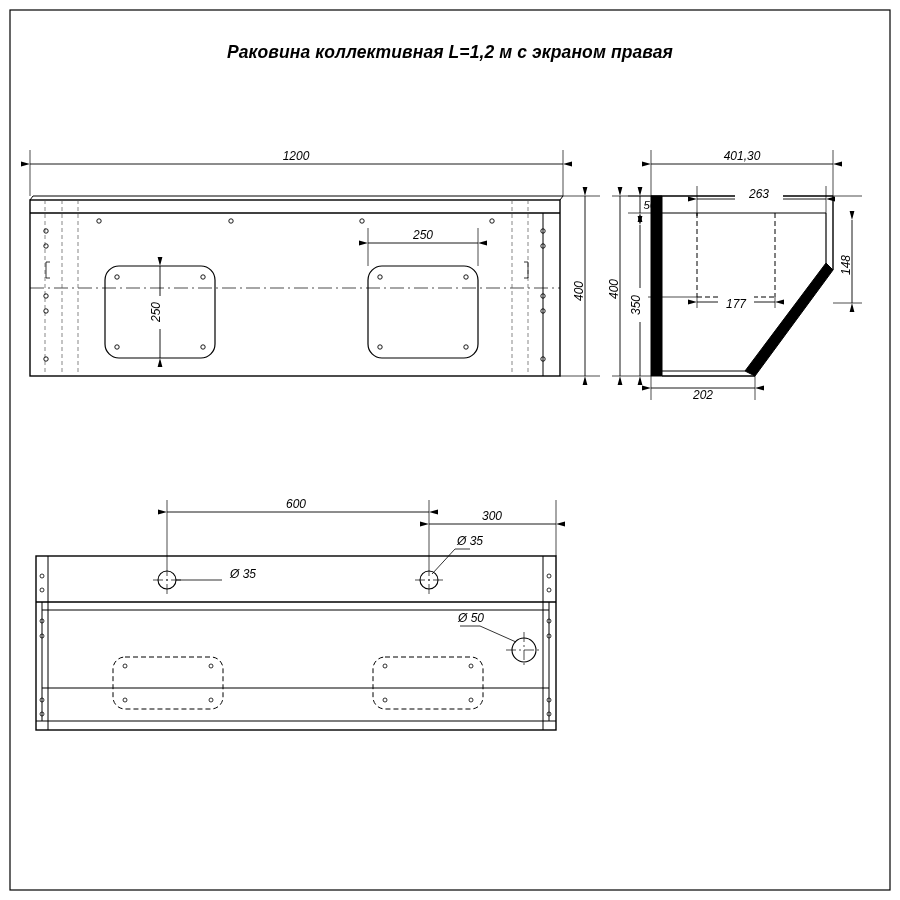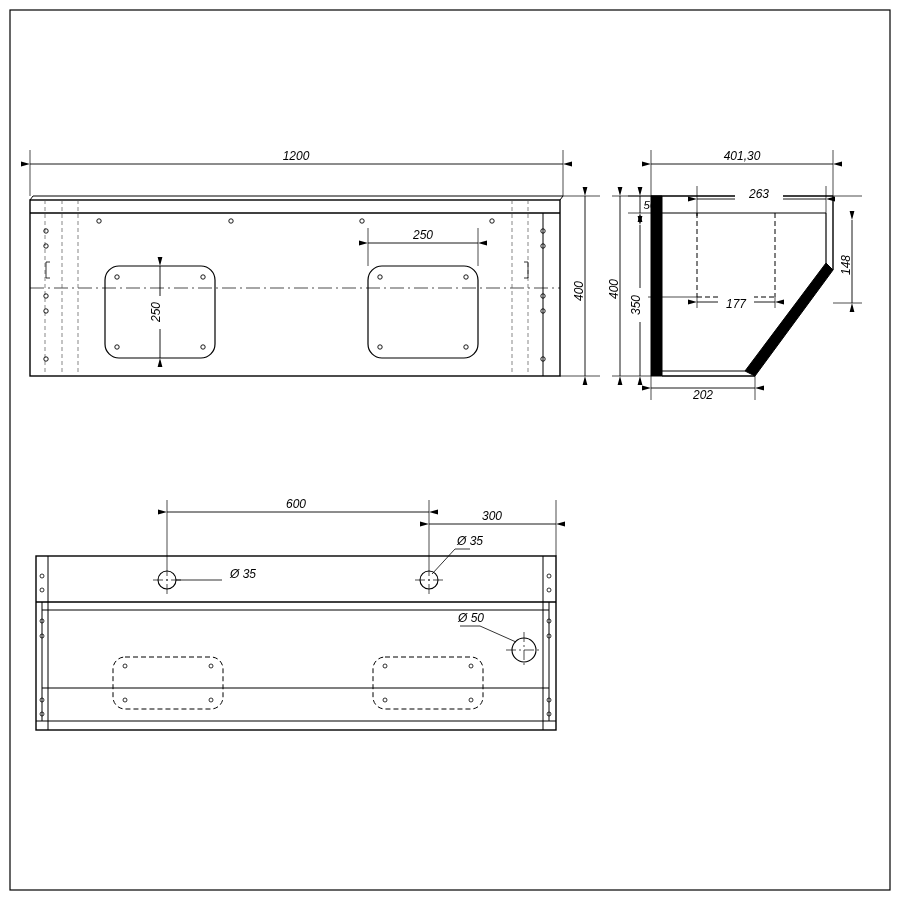--- a/index.html
+++ b/index.html
@@ -45,20 +45,21 @@
     font-size: 11.5px;
     font-style: italic;
     fill: #000;
   }
 </style>
 </head>
 <body>
 
 <div id="sheet">
 
+  <div id="title">Раковина коллективная L=1,2 м с экраном правая</div>
 
   <svg width="900" height="900" viewBox="0 0 900 900">
     <defs>
       <marker id="arrowStart" markerWidth="10" markerHeight="8" refX="9" refY="4" orient="auto" markerUnits="userSpaceOnUse">
         <path d="M9,4 L0,1.6 L0,6.4 Z" fill="#000"></path>
       </marker>
       <marker id="arrowEnd" markerWidth="10" markerHeight="8" refX="1" refY="4" orient="auto" markerUnits="userSpaceOnUse">
         <path d="M1,4 L10,1.6 L10,6.4 Z" fill="#000"></path>
       </marker>
       <marker id="dotEnd" markerWidth="6" markerHeight="6" refX="3" refY="3" markerUnits="userSpaceOnUse">

